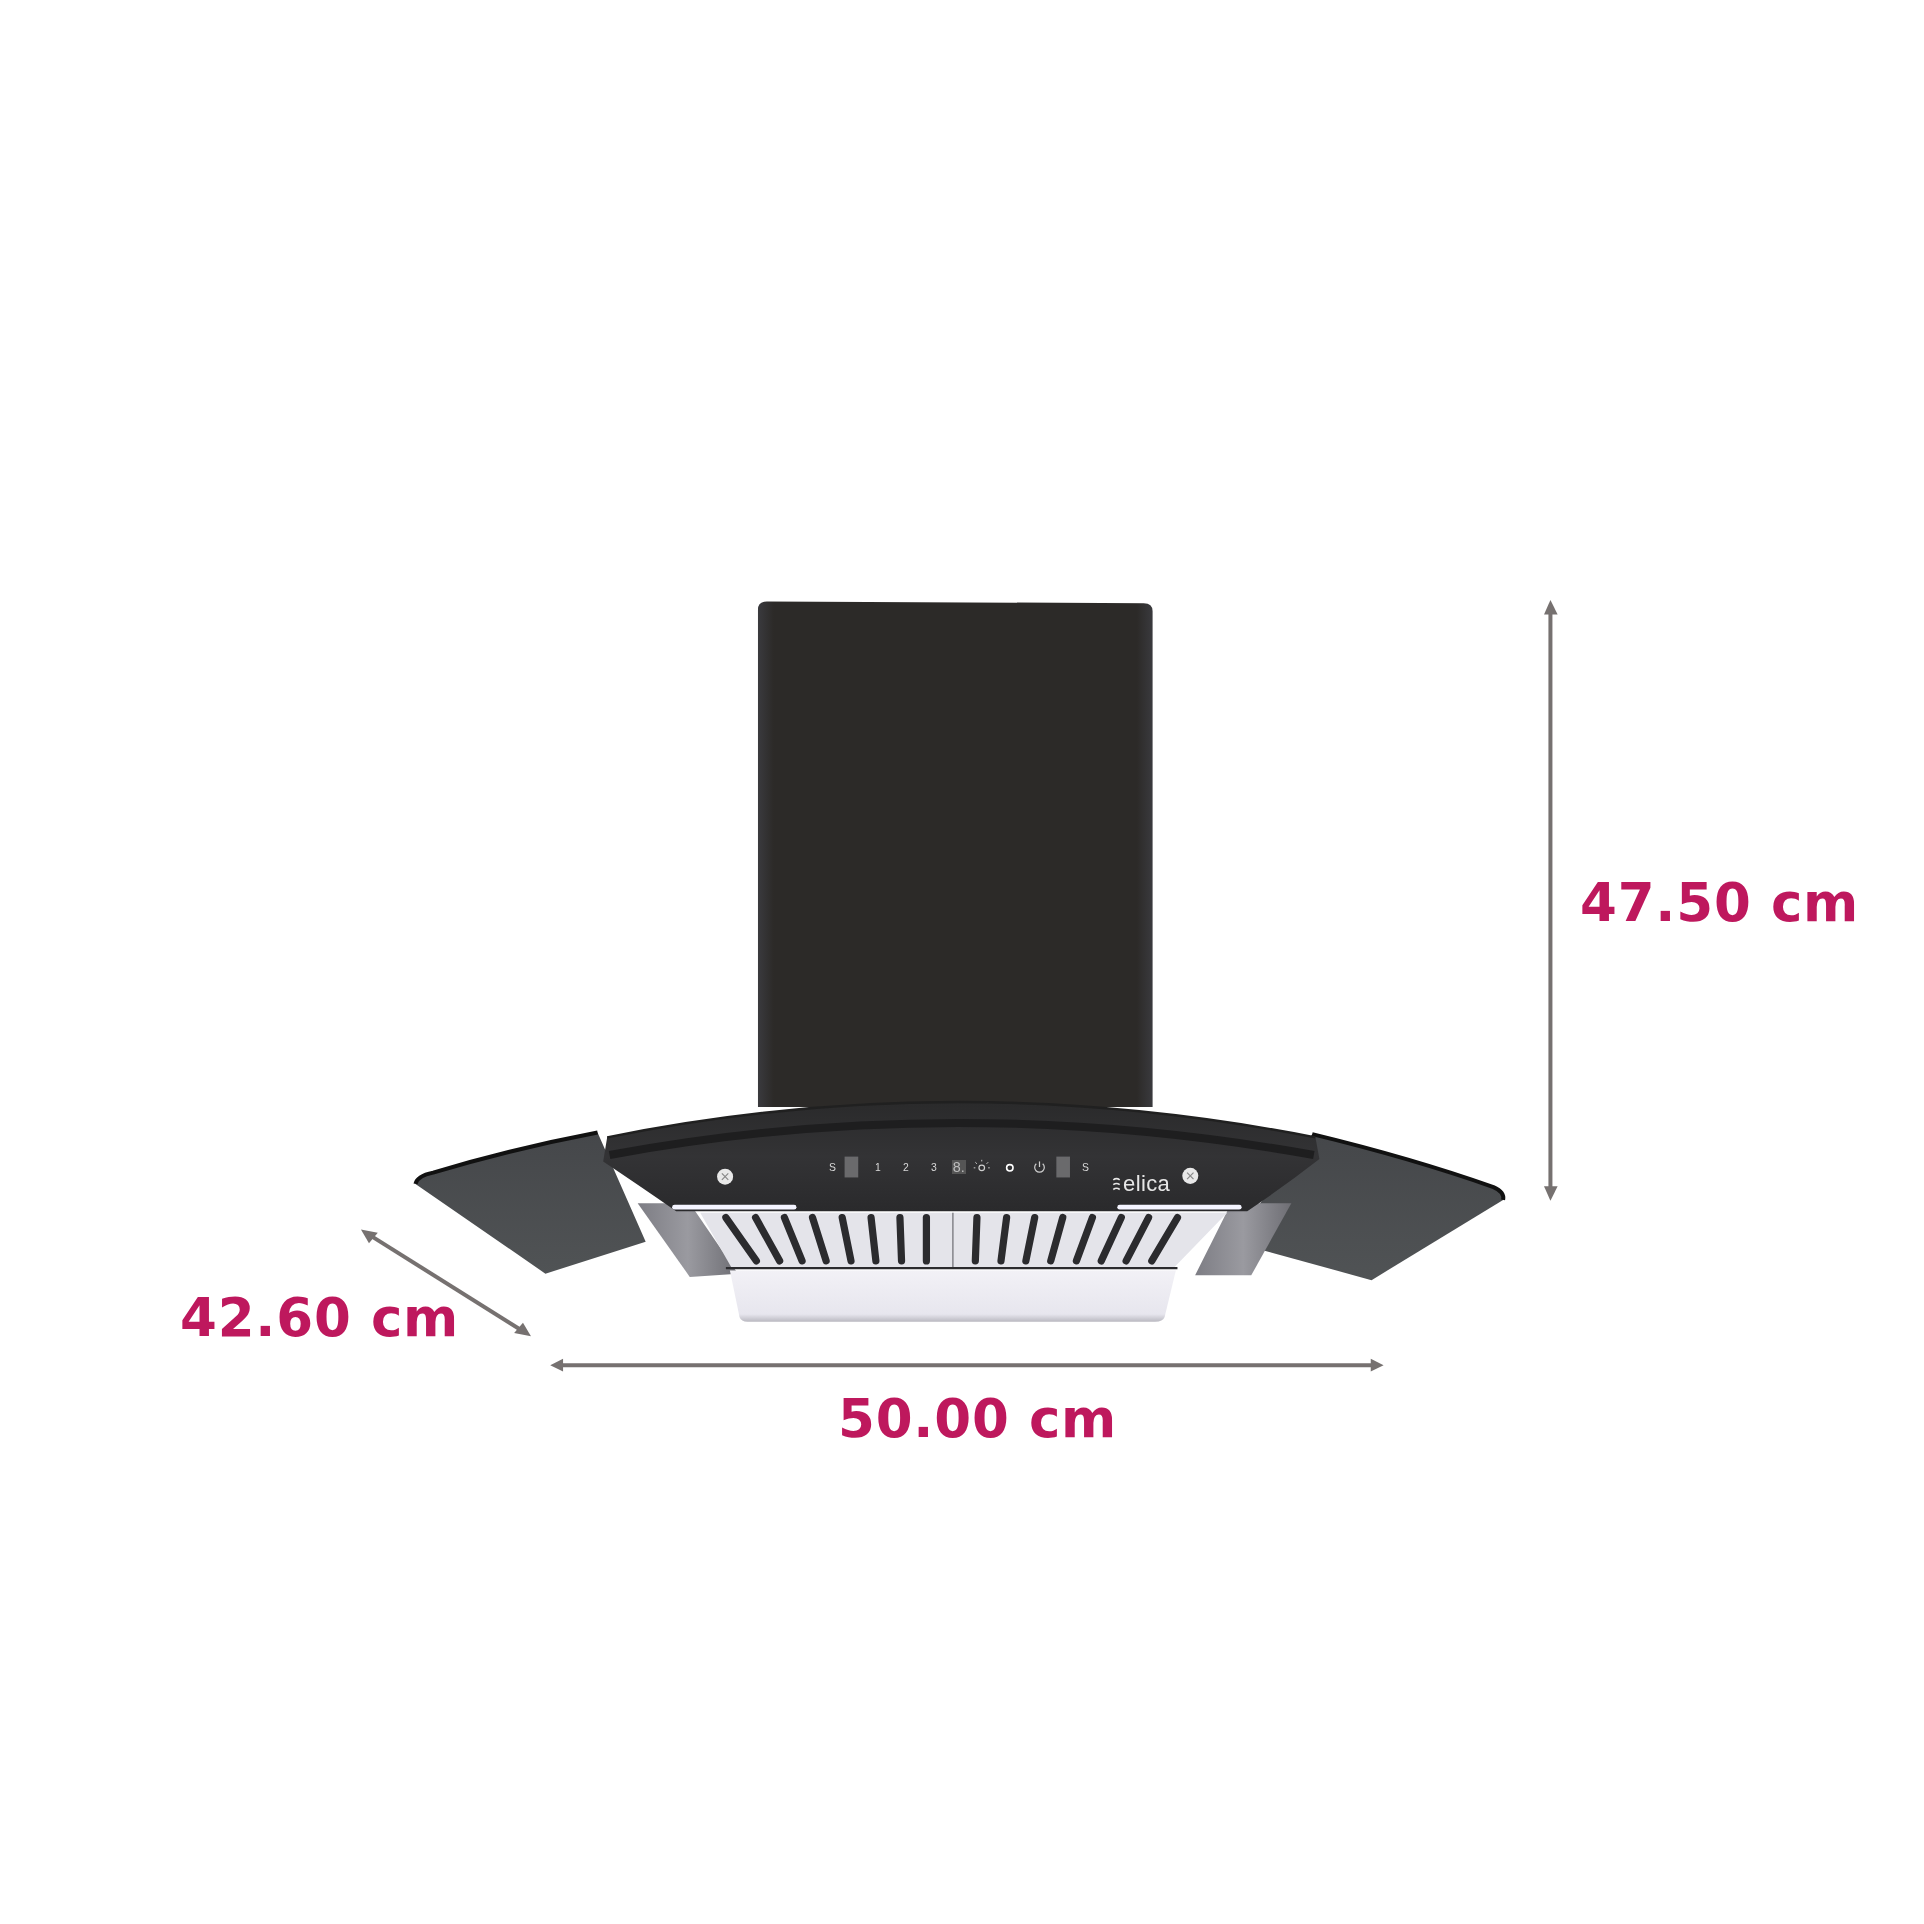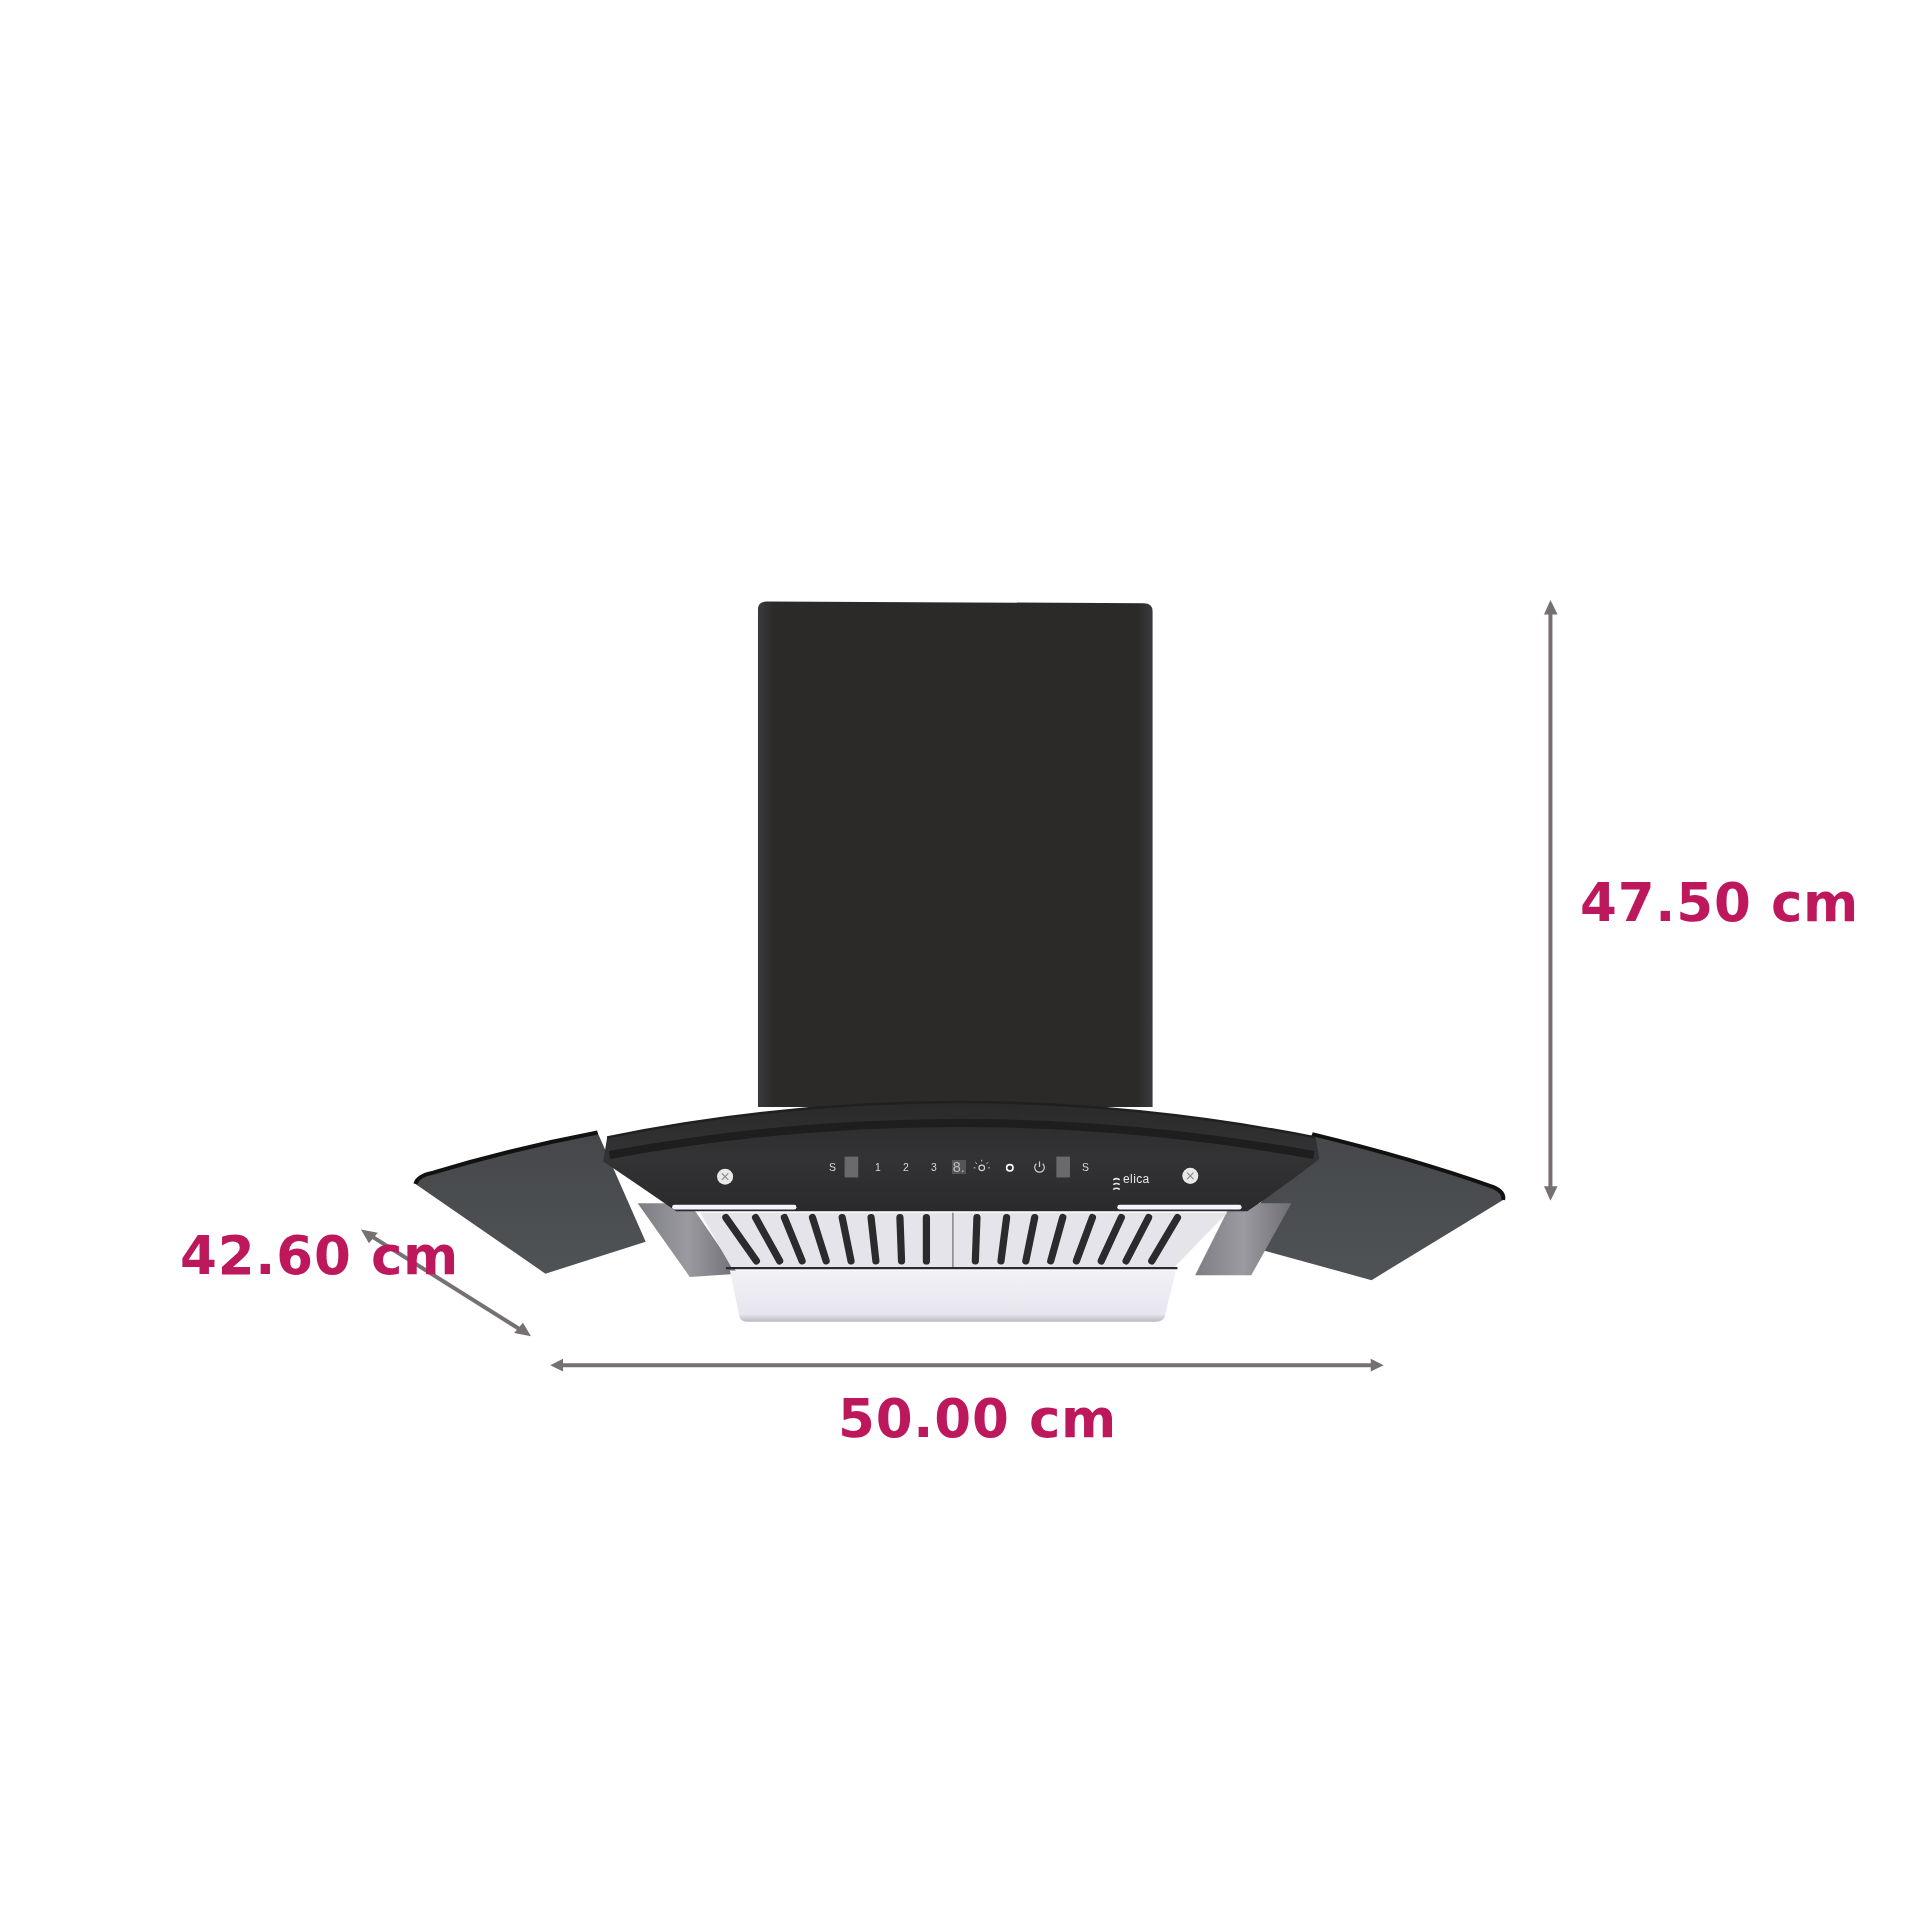--- a/index.html
+++ b/index.html
@@ -19,21 +19,21 @@
       position: absolute;
       color: #d8d8d8;
       font-family: "Liberation Sans", sans-serif;
       font-size: 10.4px;
       line-height: 1;
     }
     .brand {
       position: absolute;
       color: #e6e6e6;
       font-family: "Liberation Sans", sans-serif;
-      font-size: 12px;
+      font-size: 22px;
       line-height: 1;
       letter-spacing: 0.4px;
     }
   </style>
 </head>
 <body>
 
 <div class="stage">
 
   <svg width="1925" height="1925" viewBox="0 0 2400 2400" style="position:absolute;left:0;top:0">
@@ -164,16 +164,16 @@
     <span class="ctrl-txt" style="left:829px;top:1163px;">S</span>
     <span class="ctrl-txt" style="left:875px;top:1163px;">1</span>
     <span class="ctrl-txt" style="left:903px;top:1163px;">2</span>
     <span class="ctrl-txt" style="left:931px;top:1163px;">3</span>
     <span class="ctrl-txt" style="left:952px;top:1160px;font-size:14.4px;color:#bdbdbd;background:#555;padding:0 0.8px;">8.</span>
     <span class="ctrl-txt" style="left:1082px;top:1163px;">S</span>
     <span class="brand" style="left:1123px;top:1173px;">elica</span>
   </div>
 
   <div class="dim-label" style="left:1580px;top:876px;">47.50 cm</div>
-  <div class="dim-label" style="left:180px;top:1229px;">42.60 cm</div>
+  <div class="dim-label" style="left:180px;top:1291px;">42.60 cm</div>
   <div class="dim-label" style="left:838px;top:1392px;">50.00 cm</div>
 </div>
 
 
 </body></html>

